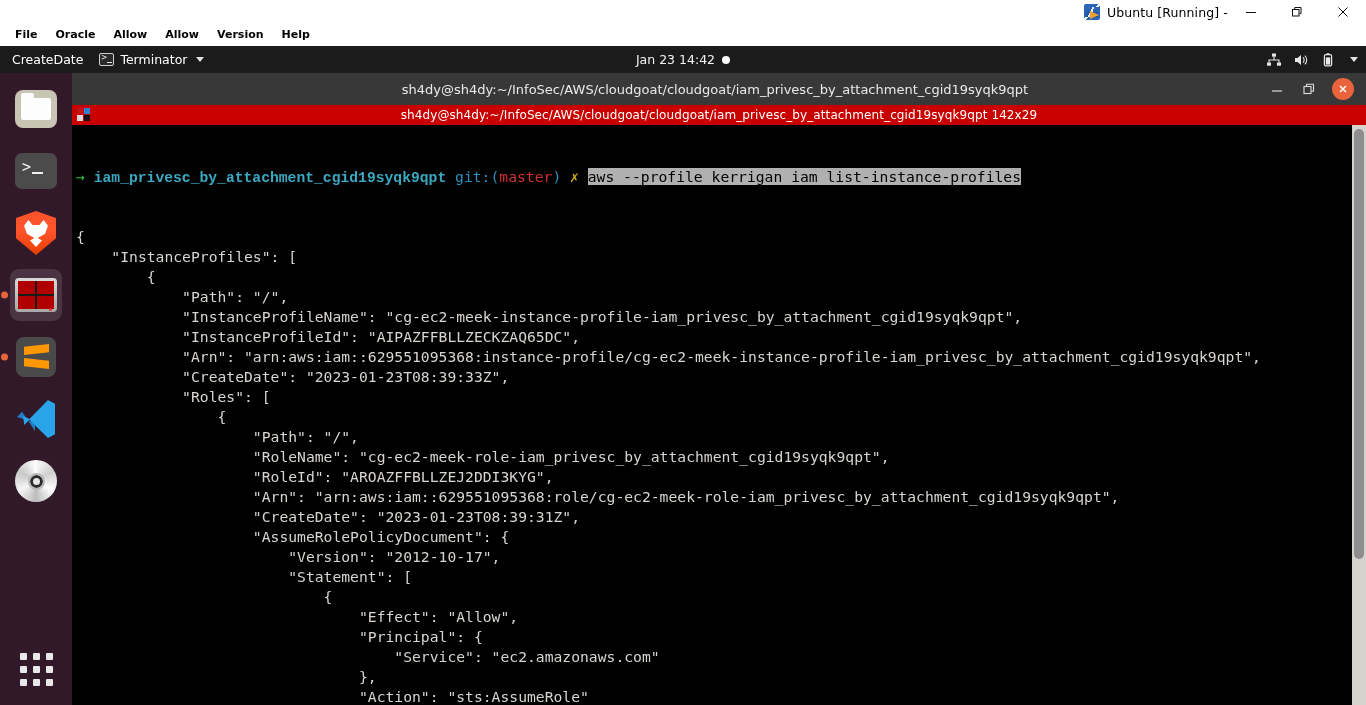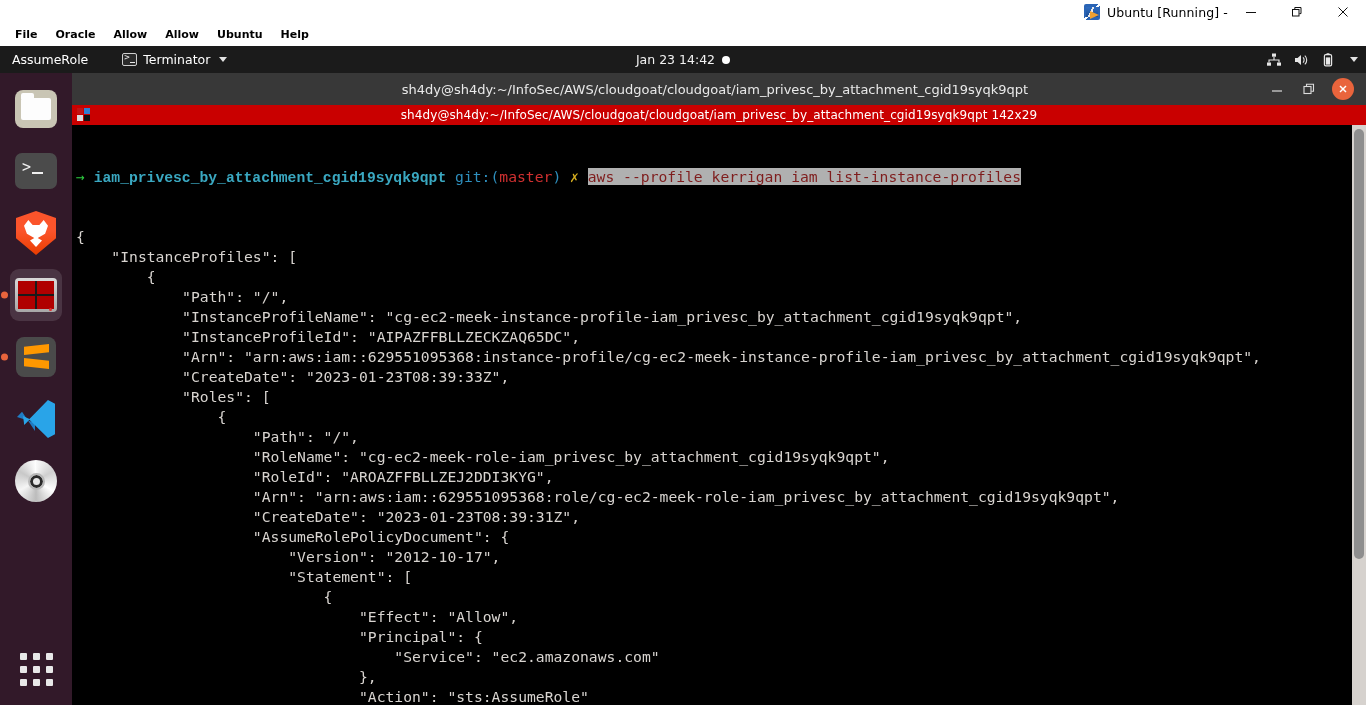--- a/index.html
+++ b/index.html
@@ -60,21 +60,21 @@
     background:#000; overflow:hidden;
   }
 
   
   .gnome-topbar{
     position:absolute; left:0; top:0; width:1366px; height:27px;
     background:#1b1b1b; display:flex; align-items:center; color:#e6e6e6;
     font-size:12.5px;
   }
   .gnome-activities{ padding:0 10px 0 12px; color:#ffffff; font-size:12.5px; }
-  .gnome-appmenu{ display:flex; align-items:center; gap:6px; margin-left:24px; }
+  .gnome-appmenu{ display:flex; align-items:center; gap:6px; margin-left:6px; }
   .term-ico{
     width:15px; height:13px; border:1.5px solid #cfcfcf; border-radius:2px;
     background:#2a2a2a; position:relative; display:inline-block;
   }
   .term-ico::before{
     content:">"; position:absolute; left:1px; top:-2.5px; font-size:9px; color:#e8e8e8;
     font-family:"DejaVu Sans Mono", monospace;
   }
   .term-ico::after{
     content:""; position:absolute; left:7px; bottom:2px; width:5px; height:1.5px; background:#e8e8e8;
@@ -237,21 +237,21 @@
     font-family:"DejaVu Sans Mono","Liberation Mono",monospace;
     font-size:14.7px; line-height:20px; color:#d8d4d0; white-space:pre;
     letter-spacing:0px;
   }
   .term-text .line{ height:20px; }
   .p-arrow{ color:#2ecc40; }
   .p-dir{ color:#3aa8c1; font-weight:bold;font-family:Liberation Mono, monospace; }
   .p-git{ color:#2e8fbd; font-weight:normal; }
   .p-branch{ color:#d03030; font-weight:normal; }
   .p-x{ color:#d8b020; font-weight:bold; }
-  .cmd-sel{ background:#b0b0b0; color:#7f1d1d; }
+  .cmd-sel{ background:#b0b0b0; color:#000000; }
 
   .tw-scroll{
     width:14px; background:#d6d2ce; position:relative; flex:0 0 auto;
   }
   .tw-scroll .thumb{
     position:absolute; left:2px; top:4px; width:10px; height:430px;
     background:#8e8e8e; border-radius:5px;
   }
 </style>
 </head>
@@ -279,28 +279,28 @@
       </svg>
     </div>
   </div>
 </div>
 
 <div class="vbox-menubar">
   <div class="vbox-menu-item">File</div>
   <div class="vbox-menu-item">Oracle</div>
   <div class="vbox-menu-item">Allow</div>
   <div class="vbox-menu-item">Allow</div>
-  <div class="vbox-menu-item">Ubuntu</div>
+  <div class="vbox-menu-item">Version</div>
   <div class="vbox-menu-item">Help</div>
 </div>
 
 <div class="guest">
 
   <div class="gnome-topbar">
-    <div class="gnome-activities">AssumeRole</div>
+    <div class="gnome-activities">CreateDate</div>
     <div class="gnome-appmenu">
       <span class="term-ico"></span>
       <span class="gnome-appname">Terminator</span>
       <span class="caret-down"></span>
     </div>
     <div class="gnome-clock">
       <span>Jan 23  14:42</span>
       <span class="rec-dot"></span>
     </div>
     <div class="gnome-tray">

